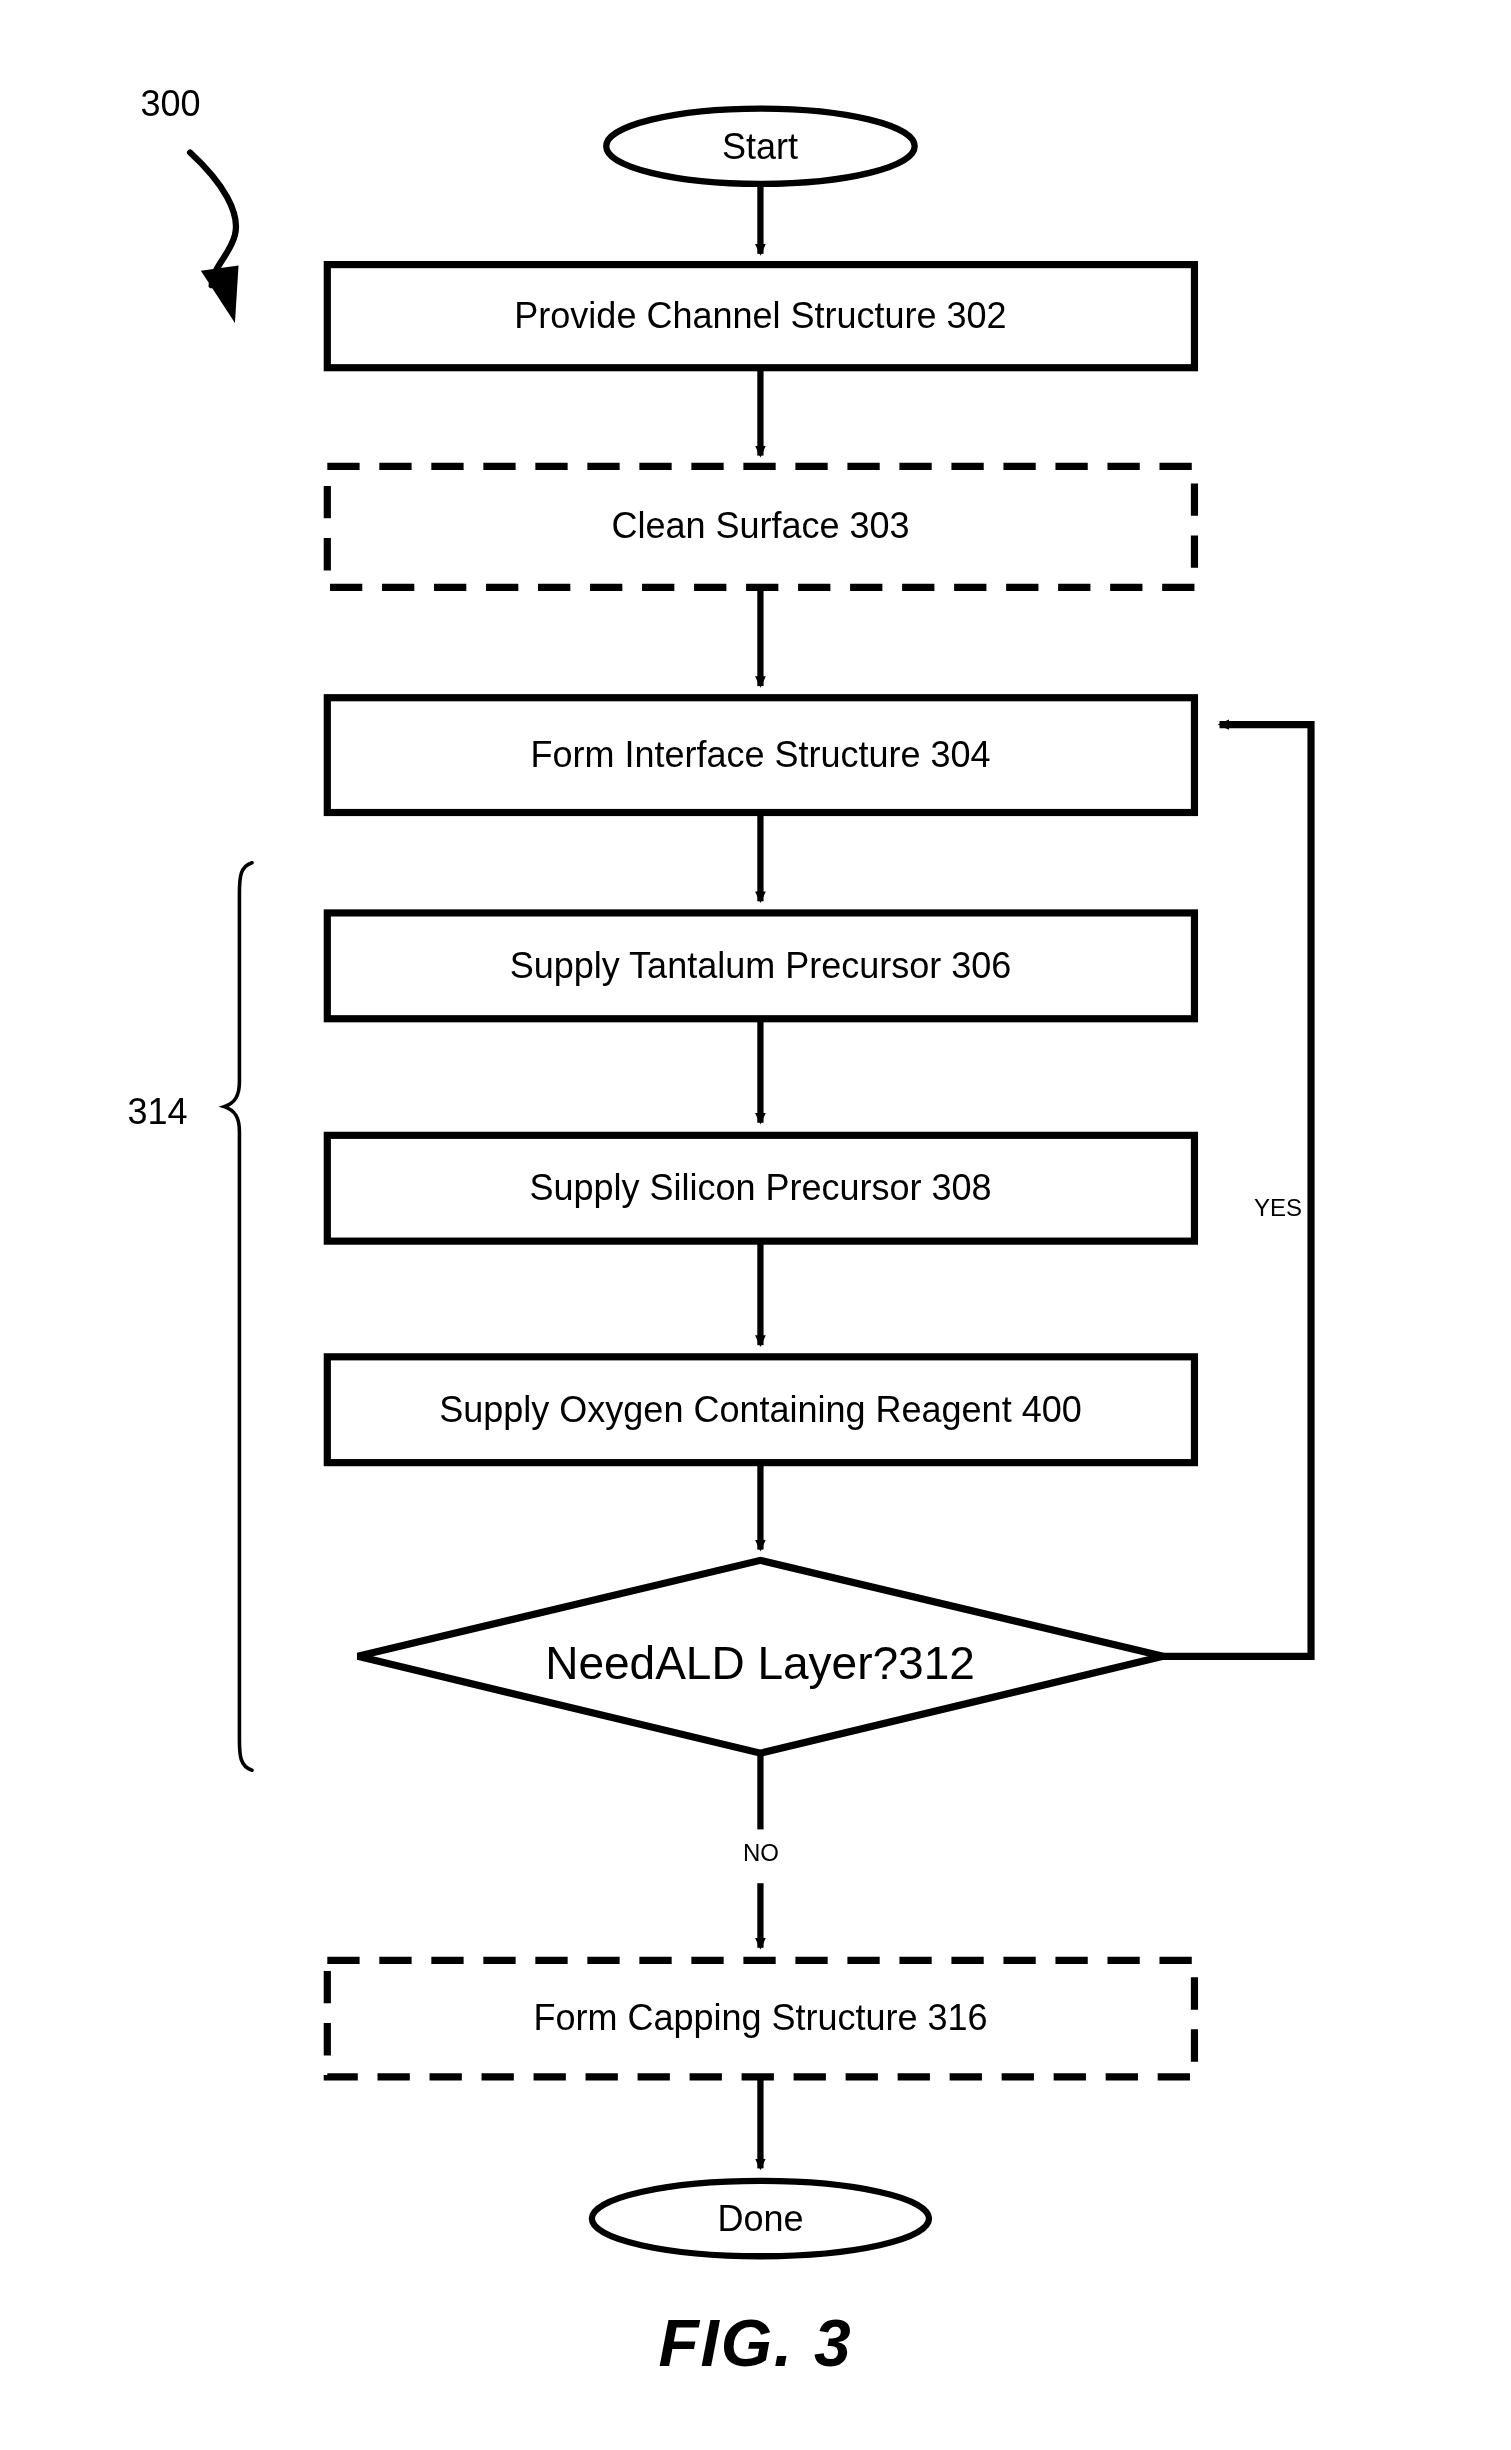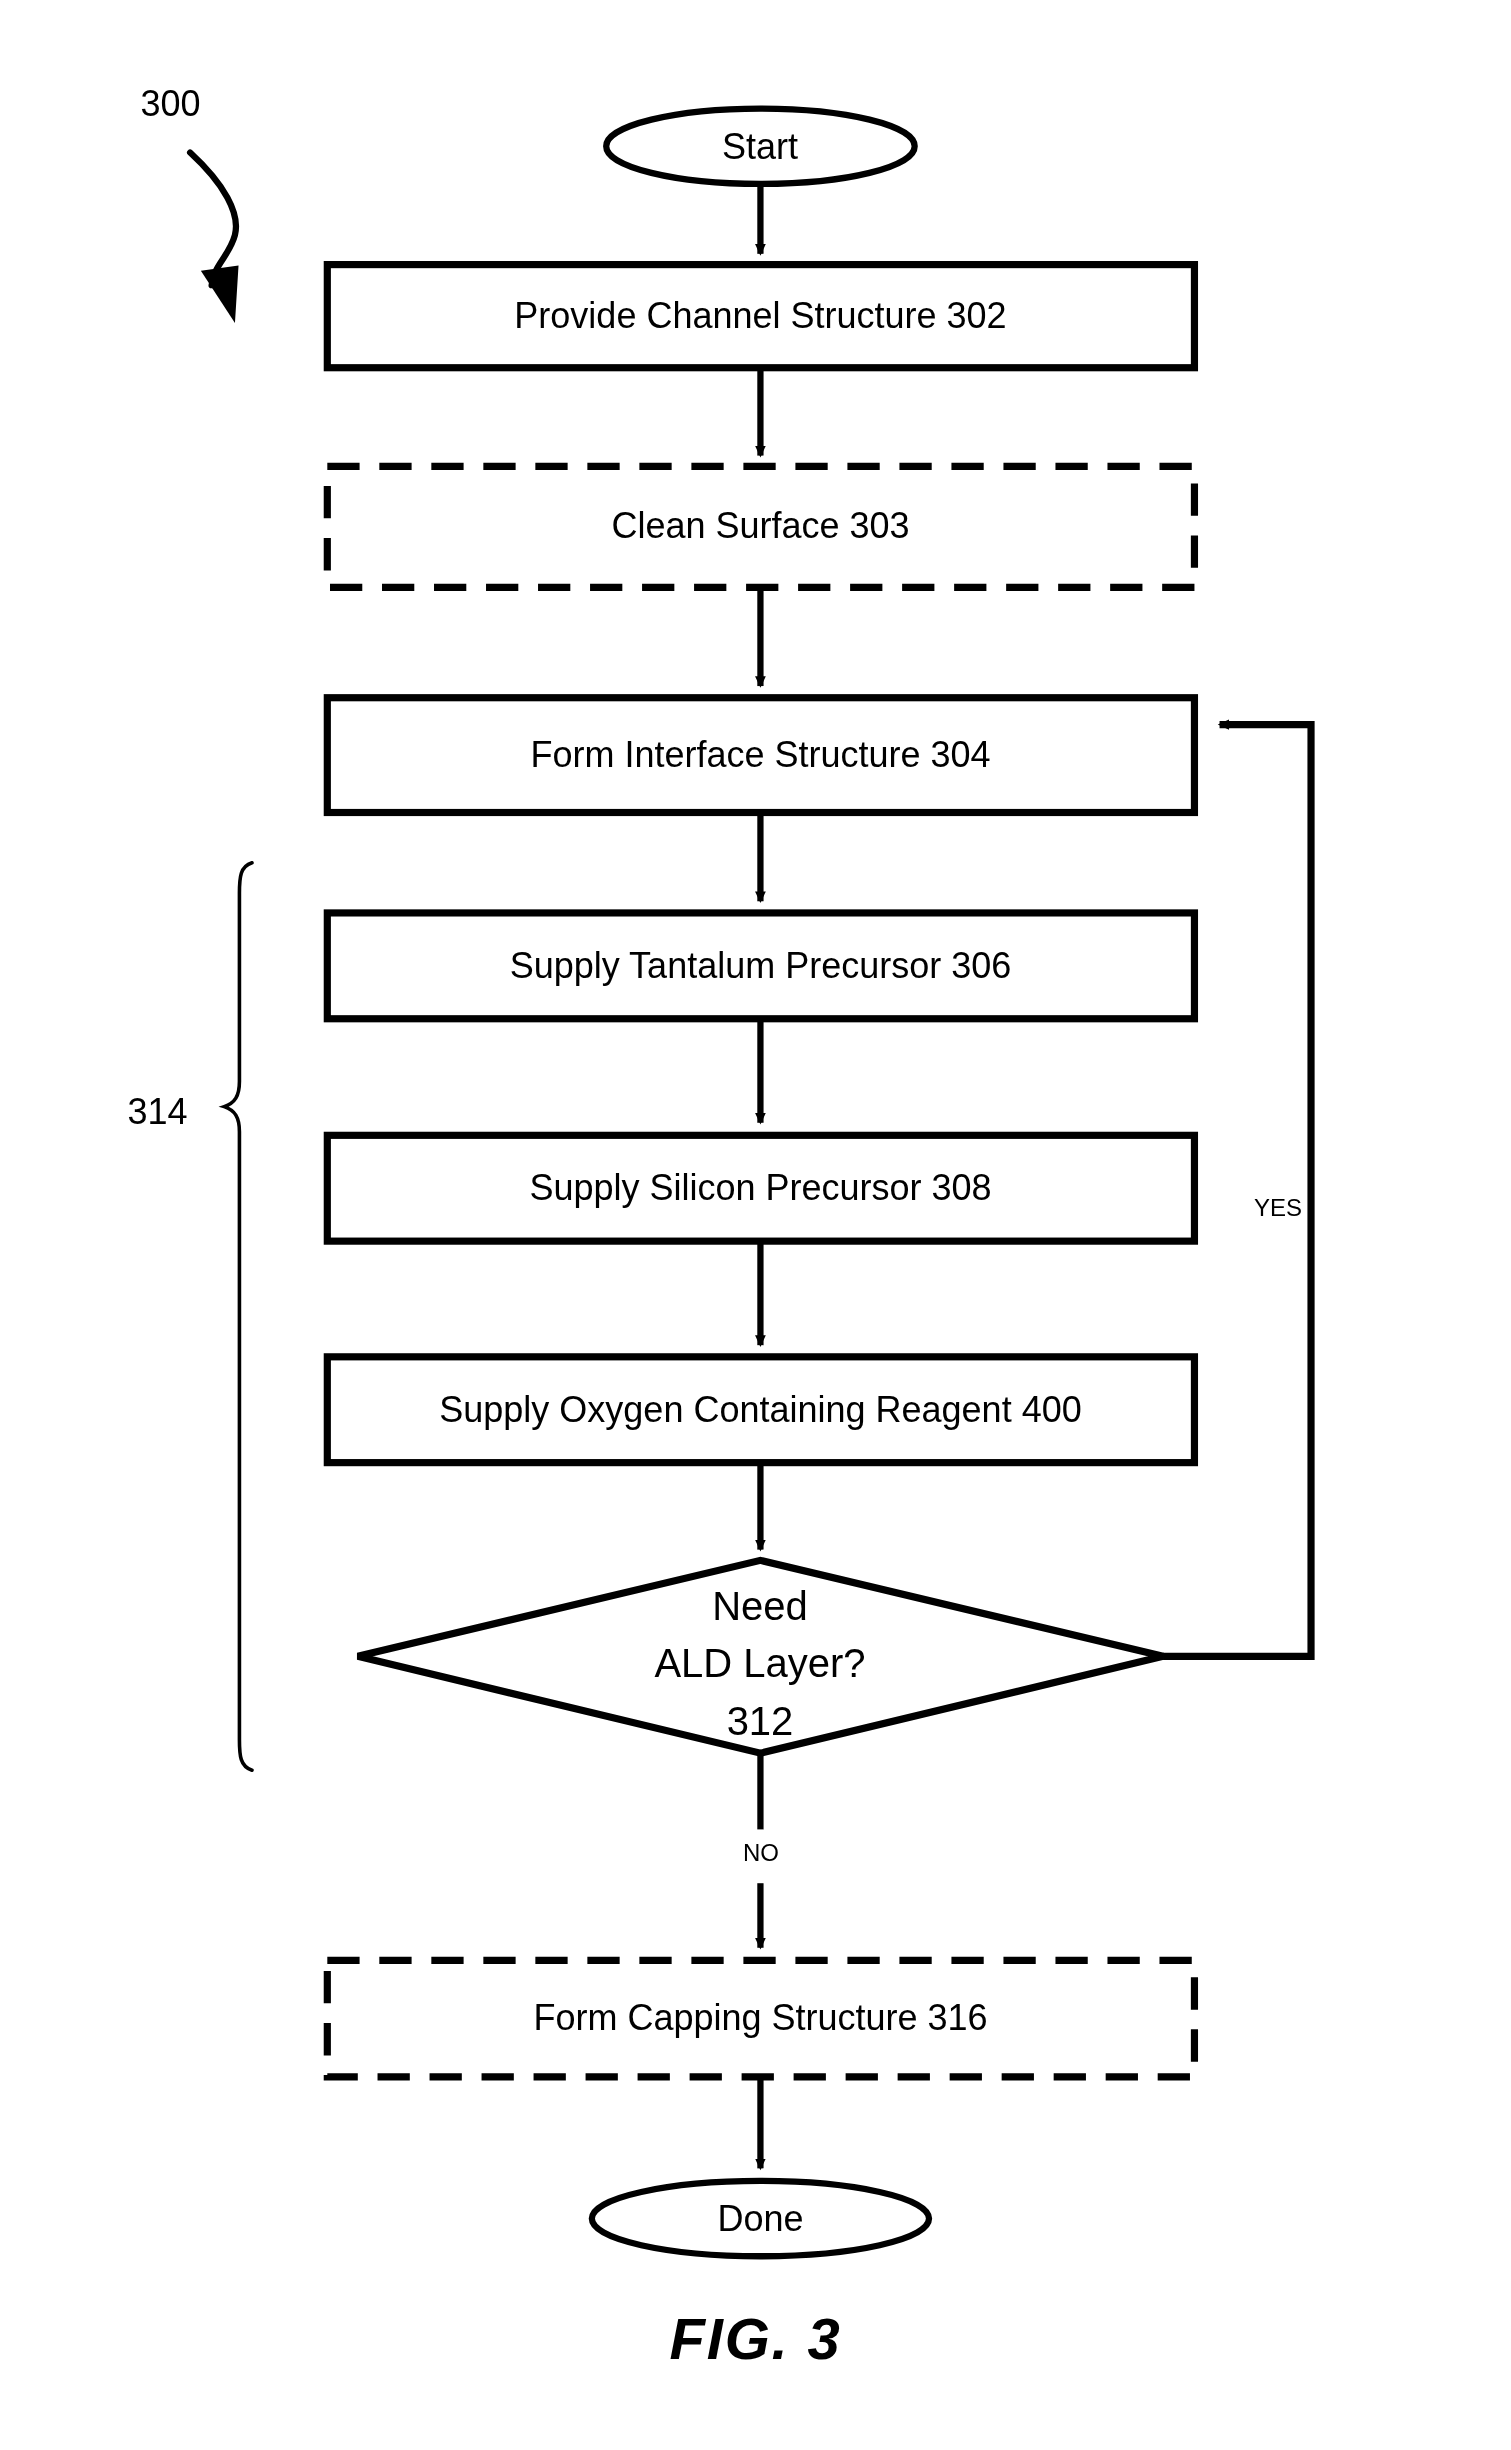--- a/index.html
+++ b/index.html
@@ -35,39 +35,37 @@
     pointer-events: none;
   }
   .box-text {
     font-size: 36px;
     line-height: 1.18;
   }
   .term-text {
     font-size: 36px;
   }
   .diamond-text {
-    font-size: 40px;
+    font-size: 46px;
     line-height: 1.16;
-    flex-direction: column;
-    gap: 11px;
   }
   .edge-text {
     font-size: 24px;
   }
   .ref-text {
     font-size: 36px;
   }
   .fig-caption {
     position: absolute;
     width: 1511px;
     text-align: center;
     font-family: "Liberation Sans", sans-serif;
     font-weight: bold;
     font-style: italic;
-    font-size: 58px;
+    font-size: 66px;
     letter-spacing: 1.8px;
     color: #000000;
   }
   .u { text-underline-offset: 3.6px; }
 </style>
 </head>
 <body>
 
 <div id="page">
 

